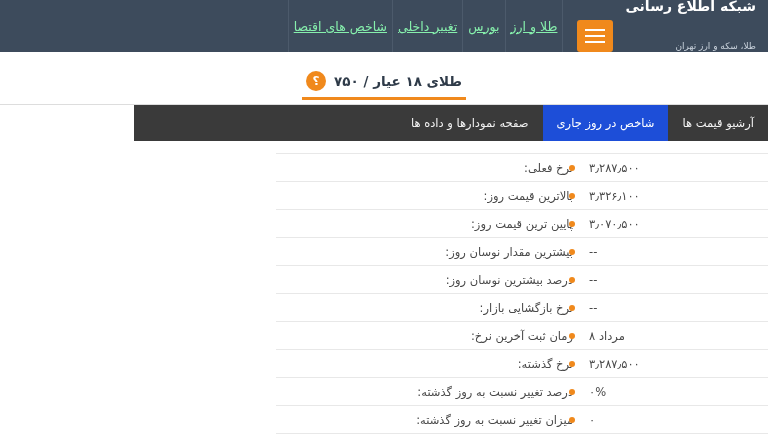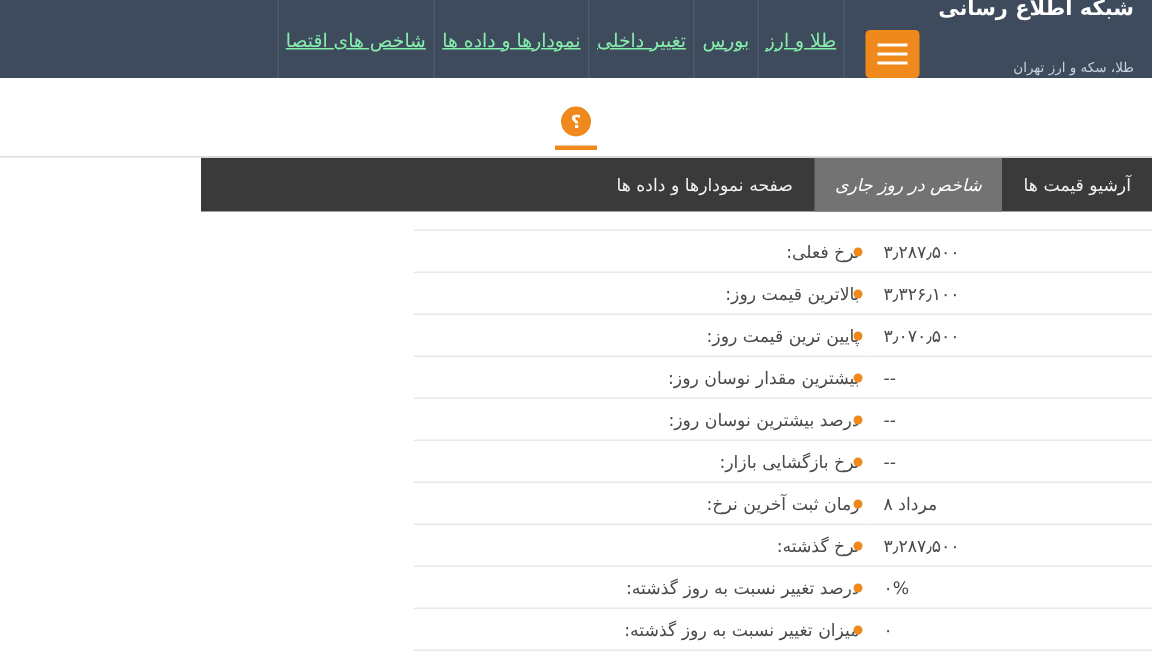--- a/index.html
+++ b/index.html
@@ -139,23 +139,22 @@
     display: flex;
     align-items: center;
     justify-content: center;
     padding: 0 14px;
     font-size: 11.5px;
     color: #ffffff;
     white-space: nowrap;
     cursor: pointer;
   }
   .tab.active {
-    background: #737373;
-    color: #ffffff;
-    font-style: italic;
+    background: #1d4ed8;
+    color: #ffffff;
   }
   .tab.plain { color: #f2f2f2; }
 
   
   .content {
     padding: 0;
     background: #ffffff;
   }
   .table {
     width: 492px;
@@ -210,27 +209,27 @@
     </div>
     <div class="brand-text">
       <div class="brand-title">شبکه اطلاع رسانی</div>
       <div class="brand-sub">طلا، سکه و ارز تهران</div>
     </div>
   </div>
   <div class="nav">
     <div class="nav-item">طلا و ارز</div>
     <div class="nav-item">بورس</div>
     <div class="nav-item">تغییر داخلی</div>
-    <div class="nav-item">نمودارها و داده ها</div>
     <div class="nav-item">شاخص های اقتصا</div>
   </div>
 </div>
 
 <div class="page-head">
   <div class="page-title-wrap">
+    <div class="page-title">طلای ۱۸ عیار / ۷۵۰</div>
     <div class="help-badge">؟</div>
   </div>
 </div>
 
 <div class="tabstrip">
   <div class="tab plain">آرشیو قیمت ها</div>
   <div class="tab active">شاخص در روز جاری</div>
   <div class="tab plain">صفحه نمودارها و داده ها</div>
 </div>
 

